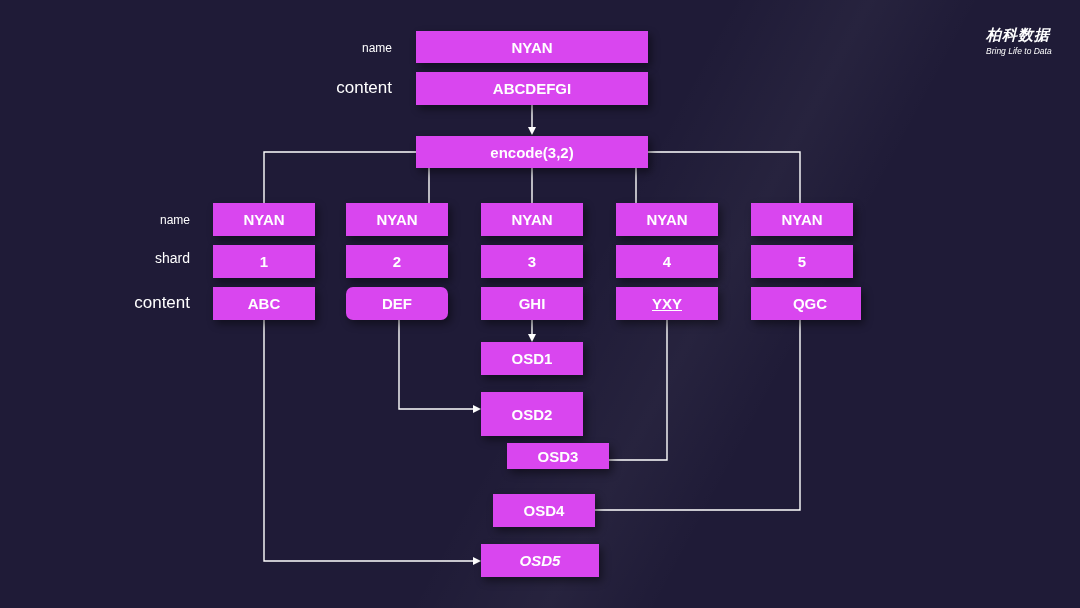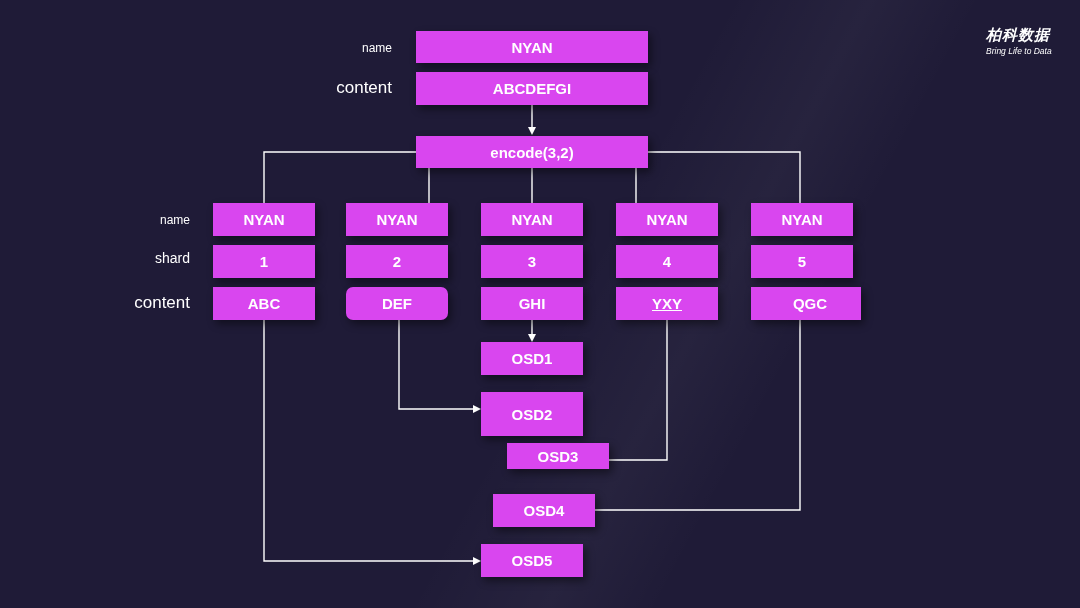--- a/index.html
+++ b/index.html
@@ -95,13 +95,13 @@
 <div>
   <div class="box" style="left:751px; top:203px; width:102px; height:33px;">NYAN</div>
   <div class="box" style="left:751px; top:245px; width:102px; height:33px;">5</div>
   <div class="box" style="left:751px; top:287px; width:102px; height:33px;padding-left:8px;">QGC</div>
 </div>
 
 <div class="box" style="left:481px; top:342px; width:102px; height:33px;">OSD1</div>
 <div class="box" style="left:481px; top:392px; width:102px; height:44px;">OSD2</div>
 <div class="box" style="left:507px; top:443px; width:102px; height:26px;">OSD3</div>
 <div class="box" style="left:481px; top:494px; width:102px; height:33px;margin-left:12px;">OSD4</div>
-<div class="box" style="left:481px; top:544px; width:102px; height:33px;">OSD5</div>
+<div class="box" style="left:481px; top:544px; width:118px; height:33px;font-style:italic;">OSD5</div>
 
 </body></html>

